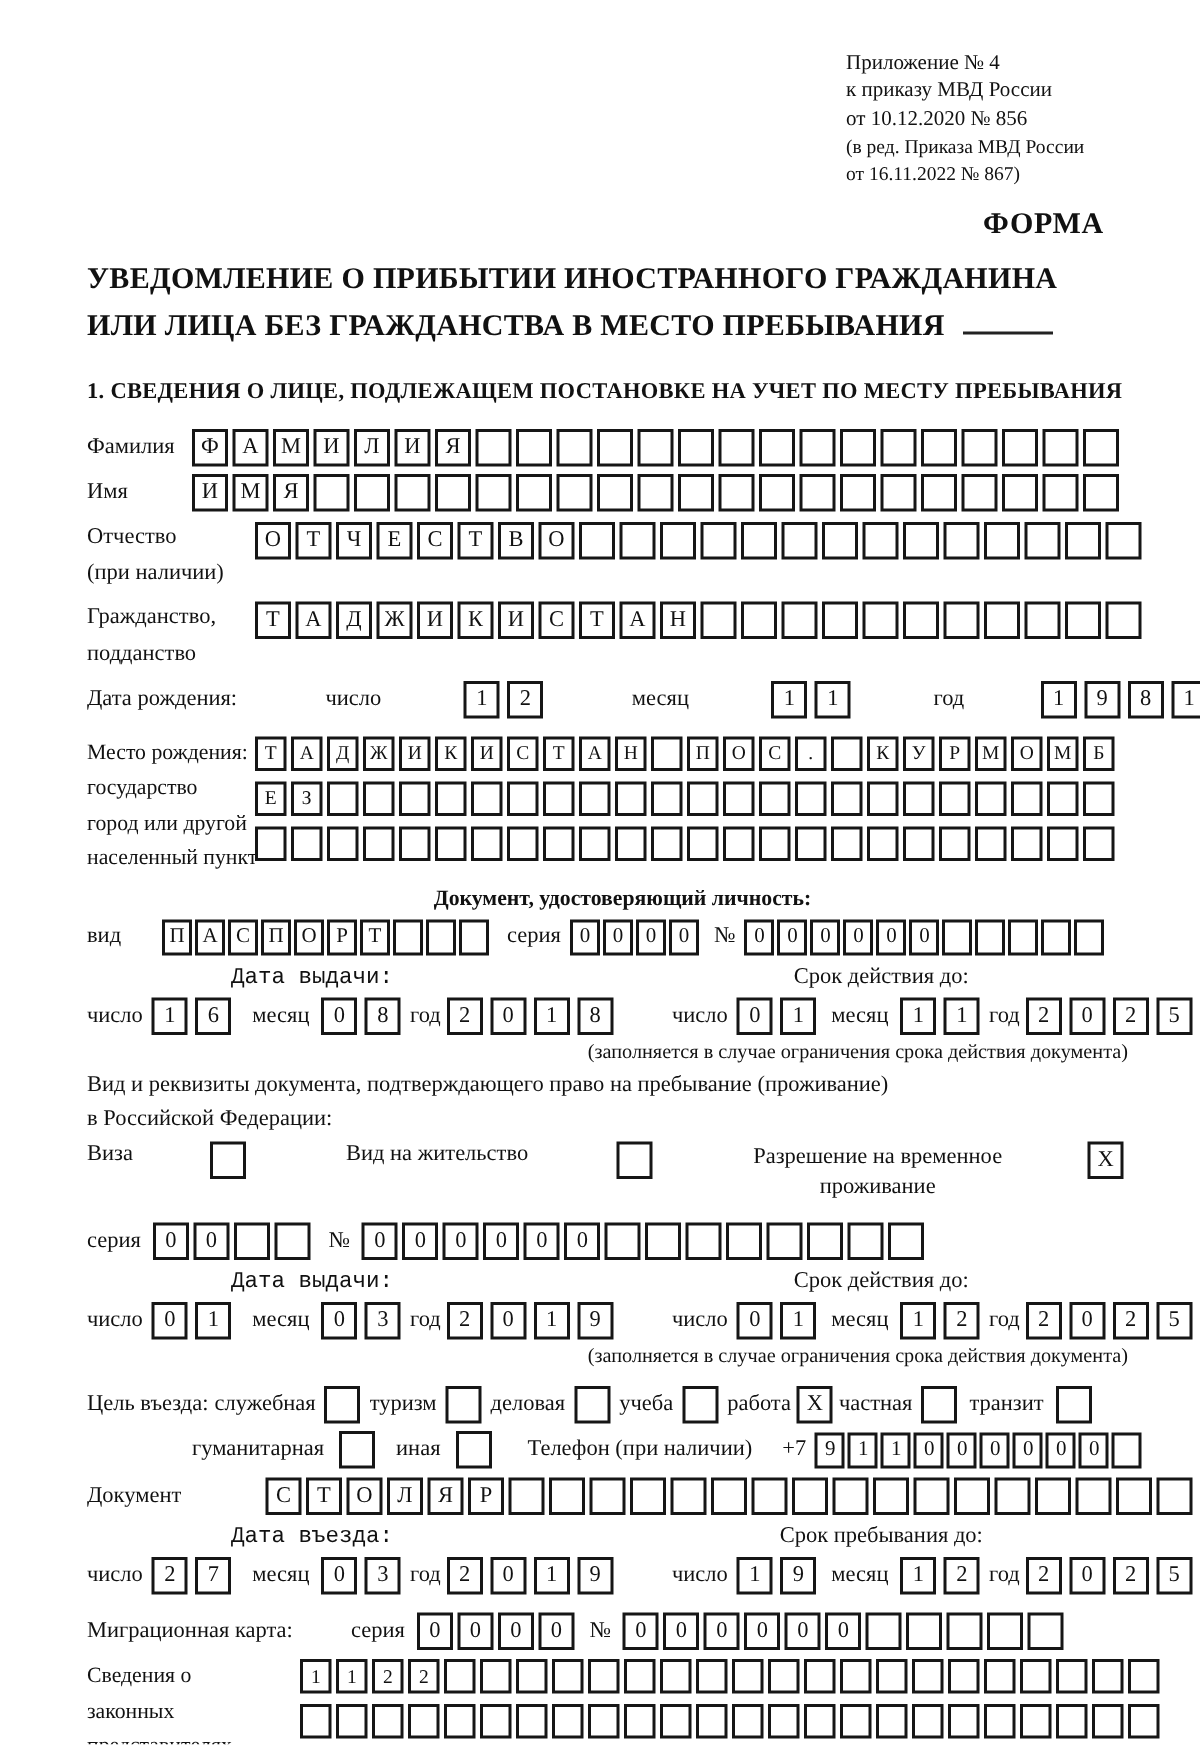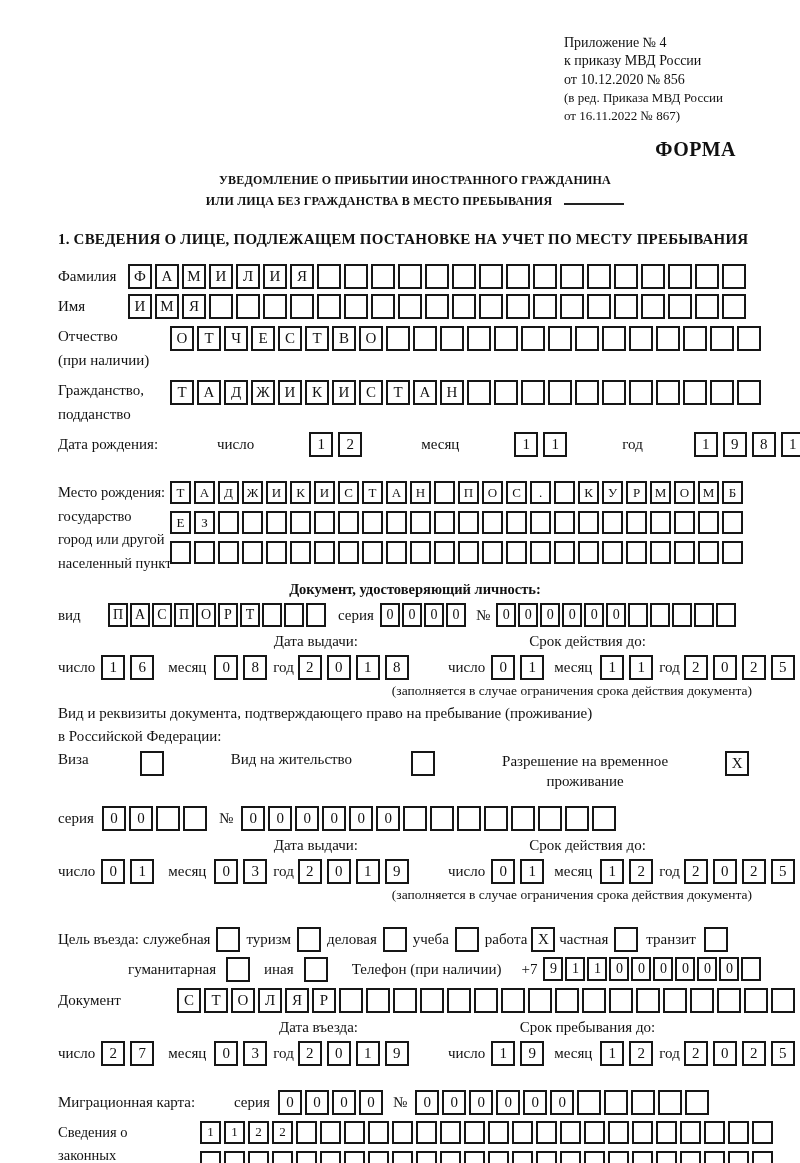--- a/index.html
+++ b/index.html
@@ -6,21 +6,21 @@
   .page{
     width:800px;height:1163px;box-sizing:border-box;position:relative;
     background:#ffffff;color:#111;
     font-family:"Liberation Serif","DejaVu Serif",serif;
     font-size:15px;
     padding:34px 28px 0 58px;overflow:hidden;
   }
   .appendix{width:200px;margin-left:auto;margin-right:8px;line-height:1.32;font-size:14px;}
   .appendix .small{font-size:13px;}
   .forma{text-align:right;padding-right:36px;font-weight:bold;font-size:20px;margin-top:14px;letter-spacing:.5px;}
-  .title{text-align:center;font-weight:bold;font-size:12px;margin-top:10px;line-height:1.55;letter-spacing:.2px;}
+  .title{font-weight:bold;font-size:20px;margin-top:10px;line-height:1.55;letter-spacing:.2px;}
   .blank-underline{display:inline-block;width:60px;border-bottom:2px solid #222;height:14px;margin-left:12px;}
   .section-heading{font-weight:bold;font-size:15px;margin-top:20px;letter-spacing:.2px;}
 
   .row{display:flex;align-items:center;margin-top:5px;}
   .row.top{align-items:flex-start;}
   .stack{display:flex;flex-direction:column;}
   .stack > span{line-height:1.62;white-space:nowrap;}
   .gap7{gap:7px;}
 
   .cells{display:flex;gap:3px;flex:none;}
@@ -32,25 +32,25 @@
   .cells-xs{gap:2px;}
 
   .lbl{flex:none;}
   .w70{width:70px;flex:none;}
   .w112{width:112px;flex:none;}
   .w85{width:85px;flex:none;font-size:14.5px;}
   .bp-lbl{font-size:14.5px;}
   .ml4{margin-left:4px;}.ml6{margin-left:6px;}.ml8{margin-left:8px;}.ml10{margin-left:10px;}
   .ml12{margin-left:12px;}.ml14{margin-left:14px;}.ml20{margin-left:20px;}.ml24{margin-left:24px;}
   .mr4{margin-right:4px;}.mr6{margin-right:6px;}.mr8{margin-right:8px;}
-  .mt2{margin-top:2px;}.mt6{margin-top:6px;gap:47px;}.mt8{margin-top:24px;}.mt14{margin-top:14px;}.mt16{margin-top:16px;}
+  .mt2{margin-top:2px;}.mt6{margin-top:6px;gap:47px;}.mt8{margin-top:12px;}.mt14{margin-top:14px;}.mt16{margin-top:16px;}
 
   .center-bold{text-align:center;font-weight:bold;font-size:14.5px;margin-top:6px;}
   .two-col-head{display:flex;margin-top:6px;font-size:15px;}
-  .col1h{width:390px;flex:none;text-align:right;box-sizing:border-box;padding-right:90px;}
+  .col1h{width:390px;flex:none;text-align:center;box-sizing:border-box;padding-right:90px;font-family:Liberation Mono, monospace;}
   .col2h{flex:1;text-align:center;box-sizing:border-box;padding-right:45px;}
   .date-group{display:flex;align-items:center;}
   .dg1{width:390px;flex:none;}
   .note-right{font-size:13.5px;text-align:right;padding-right:20px;margin-top:3px;}
   .plain{margin-top:6px;}
   .cb-label{flex:none;text-align:center;font-size:15px;line-height:1.35;}
   .w175{width:178px;}
   .w168{width:168px;}
 </style>
 </head>

